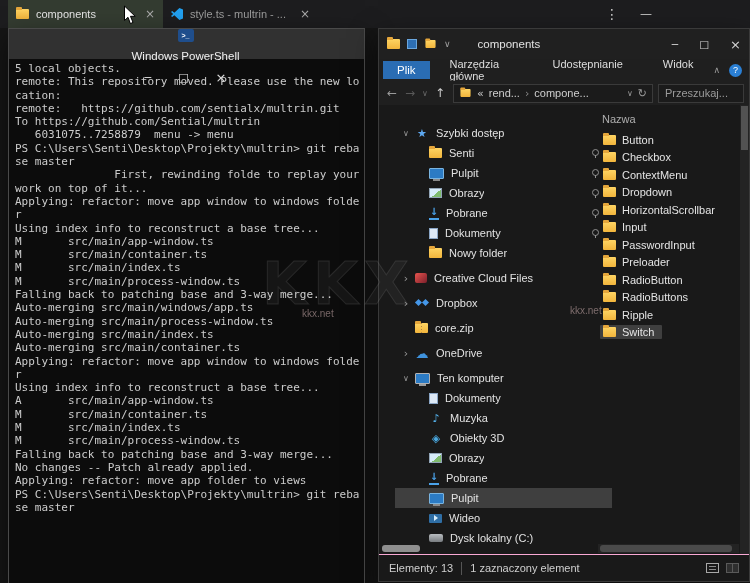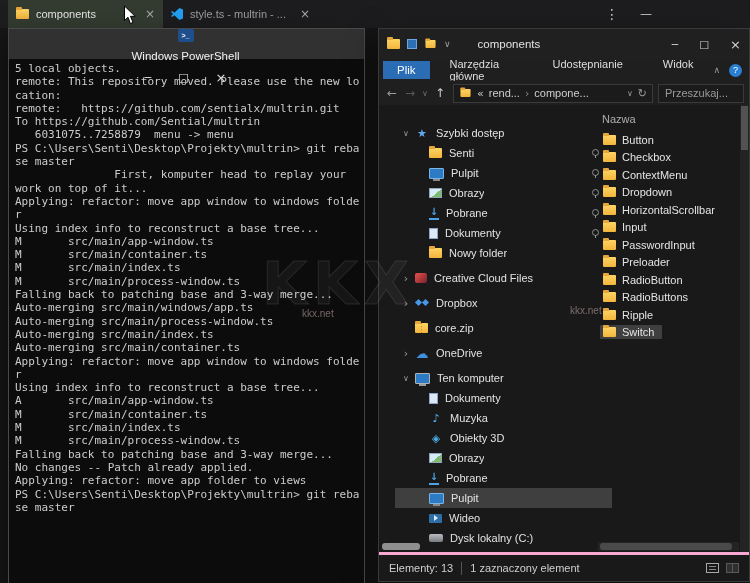--- a/index.html
+++ b/index.html
@@ -101,21 +101,21 @@
   .file-inner{display:inline-flex;align-items:center;gap:6px;padding:1px 8px 1px 3px;border-radius:1px;}
   .file-row.selected .file-inner{background:#3f3f3f;}
   .file-label{font-size:11px;color:#e4e4e4;white-space:nowrap;}
 
   .vscroll{position:absolute;right:0;top:0;width:9px;height:100%;background:#232323;}
   .vthumb{position:absolute;left:1px;top:1px;width:7px;height:44px;background:#525252;}
   .hthumb-nav{position:absolute;left:3px;bottom:2px;width:38px;height:7px;border-radius:3px;background:#8f8f8f;}
   .hscroll-file{position:absolute;left:219px;right:10px;bottom:1px;height:9px;background:#232323;}
   .hthumb-file{position:absolute;left:2px;top:1px;width:132px;height:7px;border-radius:3px;background:#4a4a4a;}
 
-  .ex-status{height:26px;border-top:3px solid #f9a8d4;display:flex;align-items:center;padding:0 10px;gap:8px;font-size:11px;color:#cfcfcf;flex:none;}
+  .ex-status{height:26px;border-top:1px solid #f9a8d4;display:flex;align-items:center;padding:0 10px;gap:8px;font-size:11px;color:#cfcfcf;flex:none;}
   .st-div{width:1px;height:13px;background:#555;}
   .view-icons{margin-left:auto;display:flex;gap:7px;align-items:center;}
   .vw1{width:13px;height:10px;border:1px solid #a8a8a8;position:relative;box-sizing:border-box;}
   .vw1::before{content:"";position:absolute;inset:2px;background:repeating-linear-gradient(#8a8a8a 0 1px,transparent 1px 3px);}
   .vw2{width:13px;height:10px;border:1px solid #5a5a5a;background:#2e2e2e;position:relative;box-sizing:border-box;}
   .vw2::before{content:"";position:absolute;left:5px;top:0;width:1px;height:100%;background:#5a5a5a;}
 
   
   #wm-big{position:absolute;left:262px;top:250px;font-size:58px;font-weight:bold;letter-spacing:6px;color:rgba(190,190,190,0.06);-webkit-text-stroke:1px rgba(190,190,190,0.14);pointer-events:none;z-index:40;font-family:"DejaVu Sans",sans-serif;}
   .wm-small{position:absolute;font-size:10px;color:rgba(205,175,175,0.55);pointer-events:none;z-index:40;}
@@ -156,21 +156,21 @@
   <div class="ps-body">
 
   <div class="tline">5 local objects.</div>
       <div class="tline">remote: This repository moved. Please use the new lo</div>
       <div class="tline">cation:</div>
       <div class="tline">remote:   https://github.com/sentialx/multrin.git</div>
       <div class="tline">To https://github.com/Sential/multrin</div>
       <div class="tline">   6031075..7258879  menu -&gt; menu</div>
       <div class="tline">PS C:\Users\Senti\Desktop\Projekty\multrin&gt; git reba</div>
       <div class="tline">se master</div>
-      <div class="tline">               First, komputer head to replay your</div>
+      <div class="tline">               First, rewinding folde to replay your</div>
       <div class="tline">work on top of it...</div>
       <div class="tline">Applying: refactor: move app window to windows folde</div>
       <div class="tline">r</div>
       <div class="tline">Using index info to reconstruct a base tree...</div>
       <div class="tline">M       src/main/app-window.ts</div>
       <div class="tline">M       src/main/container.ts</div>
       <div class="tline">M       src/main/index.ts</div>
       <div class="tline">M       src/main/process-window.ts</div>
       <div class="tline">Falling back to patching base and 3-way merge...</div>
       <div class="tline">Auto-merging src/main/windows/app.ts</div>

